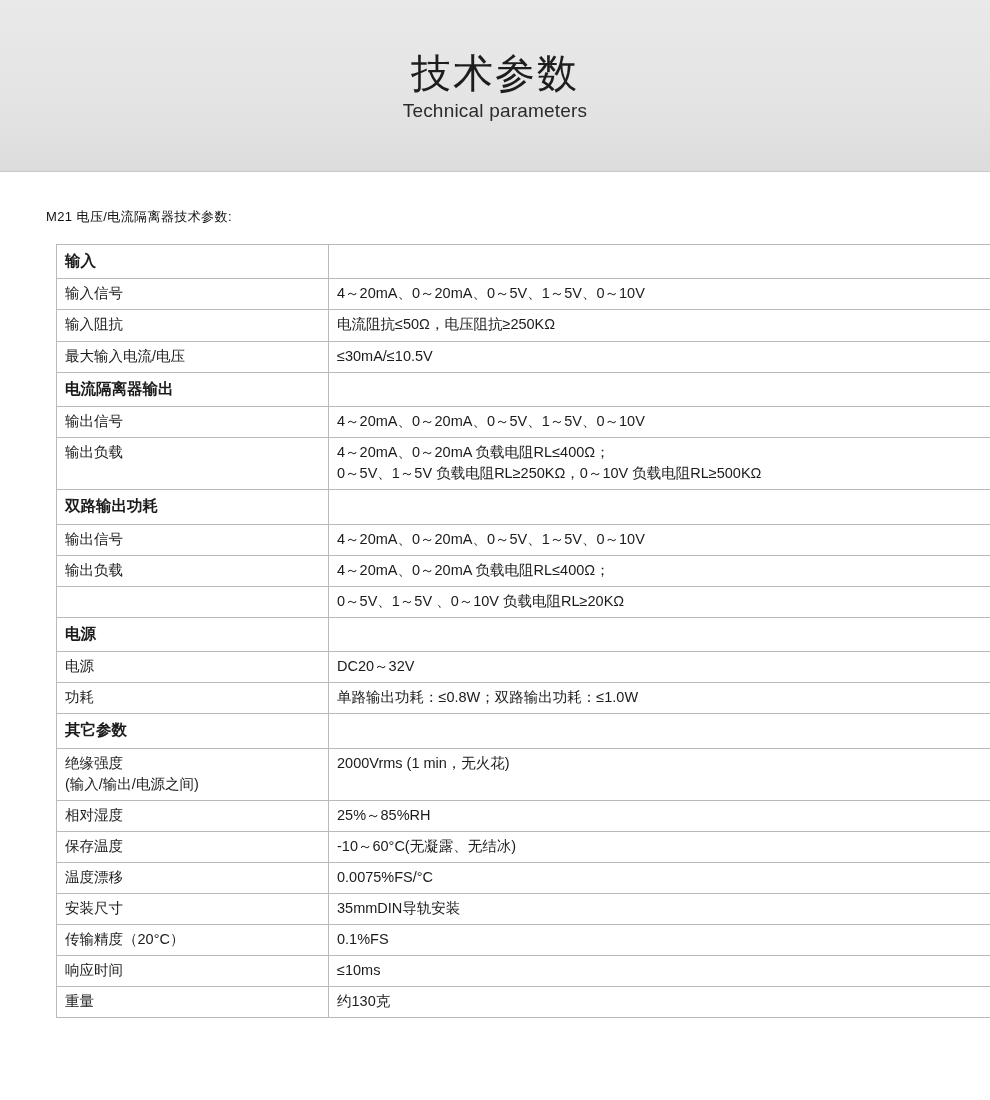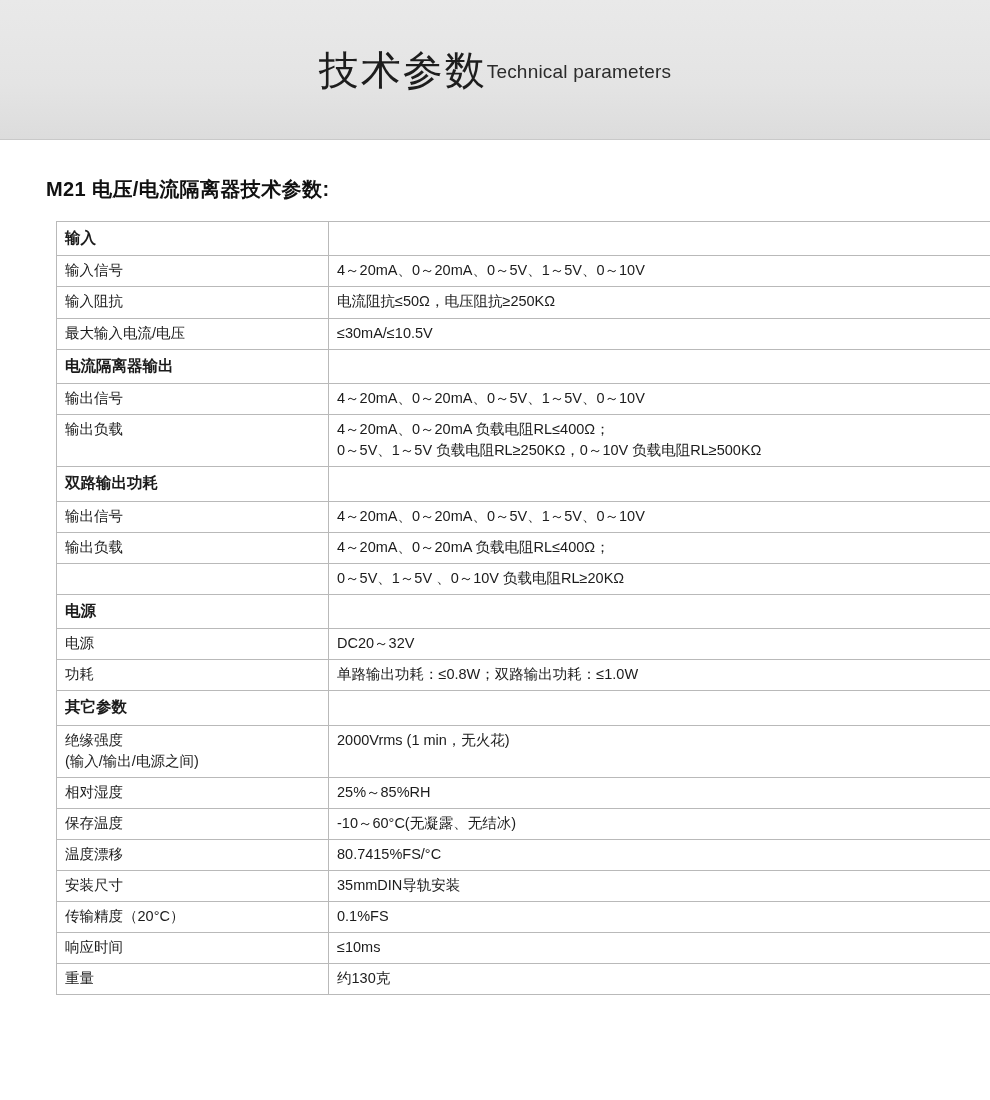--- a/index.html
+++ b/index.html
@@ -9,46 +9,47 @@
   body {
     width: 990px;
     height: 1100px;
     background: #ffffff;
     font-family: "Liberation Sans", "DejaVu Sans", sans-serif;
     color: #1b1b1b;
     overflow: hidden;
   }
   .banner {
     width: 990px;
-    height: 140px;
+    height: 172px;
     background: linear-gradient(to bottom, #e9e9e9 0%, #e4e4e4 60%, #dcdcdc 100%);
     border-bottom: 1px solid #c9c9c9;
     display: flex;
+    flex-direction: column;
     align-items: center;
     justify-content: center;
     box-sizing: border-box;
   }
   .banner-title {
     font-size: 40px;
     font-weight: 400;
     letter-spacing: 2px;
     color: #1d1d1d;
     line-height: 1.15;
   }
   .banner-sub {
     font-size: 19px;
     font-weight: 300;
     color: #2b2b2b;
     letter-spacing: 0.2px;
     margin-top: 4px;
   }
   .section-title {
     margin: 36px 0 0 46px;
-    font-size: 20px;
-    font-weight: bold;
+    font-size: 13px;
+    font-weight: normal;
     color: #111;
     letter-spacing: 0.4px;
   }
   .table-wrap {
     margin: 18px 0 0 56px;
     width: 900px;
   }
   table.spec {
     border-collapse: collapse;
     width: 900px;
@@ -160,21 +161,21 @@
         <tr>
           <td class="col-label">相对湿度</td>
           <td class="col-value">25%～85%RH</td>
         </tr>
         <tr>
           <td class="col-label">保存温度</td>
           <td class="col-value">-10～60°C(无凝露、无结冰)</td>
         </tr>
         <tr>
           <td class="col-label">温度漂移</td>
-          <td class="col-value">80.7415%FS/°C</td>
+          <td class="col-value">0.0075%FS/°C</td>
         </tr>
         <tr>
           <td class="col-label">安装尺寸</td>
           <td class="col-value">35mmDIN导轨安装</td>
         </tr>
         <tr>
           <td class="col-label">传输精度（20°C）</td>
           <td class="col-value">0.1%FS</td>
         </tr>
         <tr>

